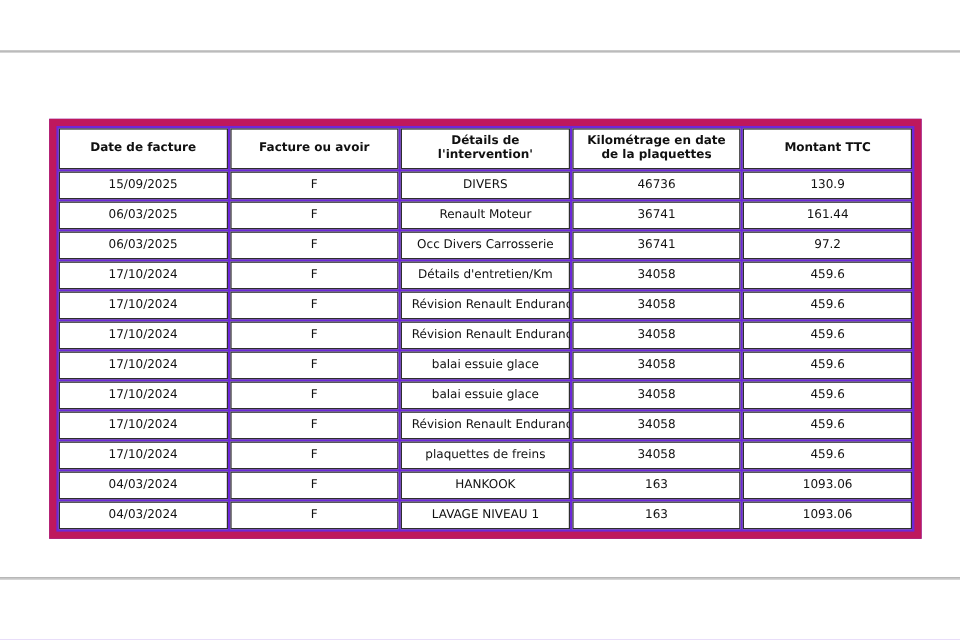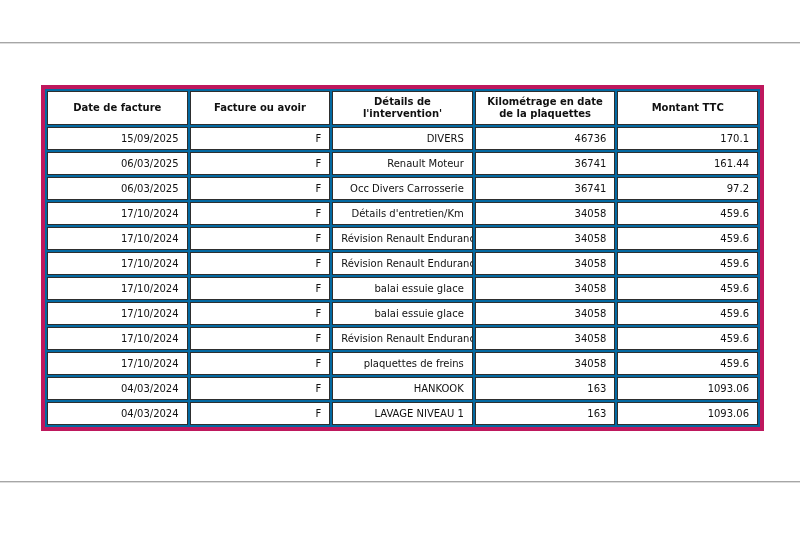--- a/index.html
+++ b/index.html
@@ -17,45 +17,45 @@
     height: 1px;
     background: #a6a6a6;
     border-bottom: 1px solid #dcdcdc;
   }
   .page-divider.top { top: 42px; }
   .page-divider.bottom { top: 481px; }
 
   table.report {
     position: absolute;
     left: 41px;
-    top: 85px;
+    top: 99px;
     width: 715px;
     table-layout: fixed;
     border-collapse: separate;
     border-spacing: 2px;
-    border: 4px solid #be185d;
-    background: #0369a1;
+    border: 6px solid #be185d;
+    background: #6d28d9;
   }
   table.report th {
     border: 1px solid #2e2e2e;
     font-size: 10px;
     font-weight: bold;
     line-height: 12px;
     text-align: center;
     vertical-align: middle;
     padding: 3px 4px;
     height: 26px;
     color: #111111;
     background: #ffffff;
   }
   table.report td {
     border: 1px solid #2e2e2e;
     font-size: 10px;
     line-height: 12px;
-    text-align: right;
+    text-align: center;
     vertical-align: middle;
     padding: 4px 8px;
     height: 13px;
     color: #111111;
     background: #ffffff;
     white-space: nowrap;
     overflow: hidden;
   }
 </style>
 </head>
@@ -72,21 +72,21 @@
       <th>Kilométrage en date de la plaquettes</th>
       <th>Montant TTC</th>
     </tr>
   </thead>
   <tbody id="report-body">
       <tr>
         <td>15/09/2025</td>
         <td>F</td>
         <td>DIVERS</td>
         <td>46736</td>
-        <td>170.1</td>
+        <td>130.9</td>
       </tr>
       <tr>
         <td>06/03/2025</td>
         <td>F</td>
         <td>Renault Moteur</td>
         <td>36741</td>
         <td>161.44</td>
       </tr>
       <tr>
         <td>06/03/2025</td>

